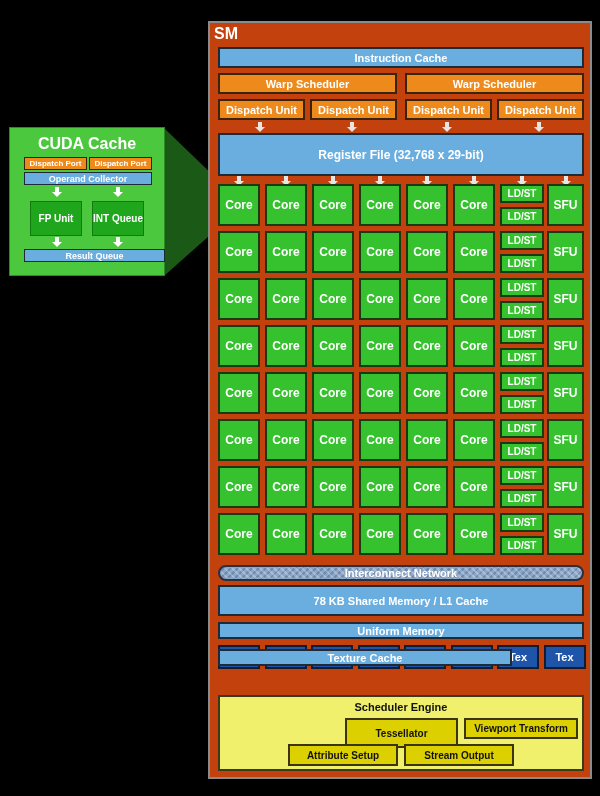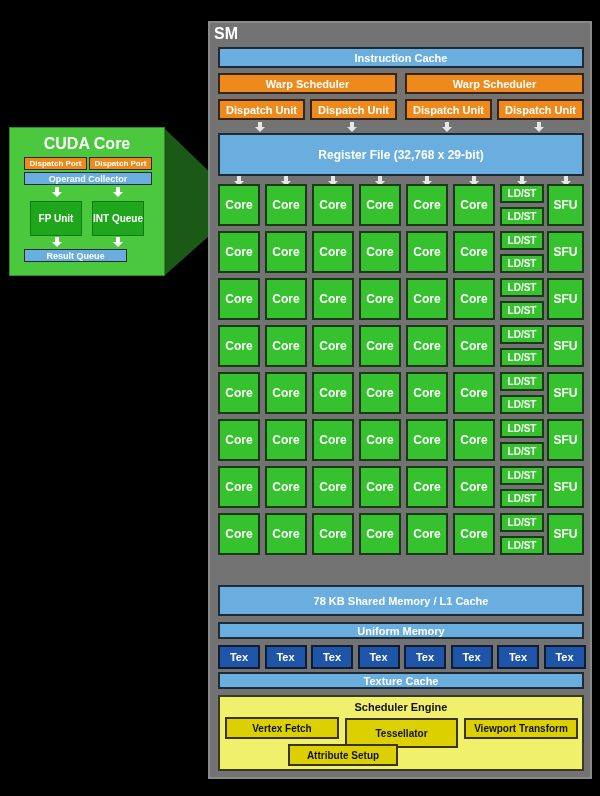--- a/index.html
+++ b/index.html
@@ -10,36 +10,36 @@
   .orange{background:#ee8a1c;border:2px solid #3a2410;color:#fff;}
   .green{background:#36c22e;border:2px solid #1a3a16;color:#fff;}
   .dblue{background:#1f55a8;border:2px solid #121c30;color:#fff;}
   .yellow{background:#f0f06c;border:2px solid #3a3a20;color:#111;}
   .yelbox{background:#ddd000;border:2px solid #3a3410;color:#111;}
   .arrow{position:absolute;width:0;height:0;}
   .arrow .stem{position:absolute;left:-2px;top:0;width:4px;height:5px;background:#e6e6e6;}
   .arrow .head{position:absolute;left:-5px;top:5px;width:0;height:0;border-left:5px solid transparent;border-right:5px solid transparent;border-top:5px solid #e6e6e6;}
   .garrow .stem{background:#fff;}
   .garrow .head{border-top-color:#fff;}
-  #sm{left:208px;top:21px;width:384px;height:758px;background:#737373;border:2px solid #8a8a8a;}
+  #sm{left:208px;top:21px;width:384px;height:758px;background:#c2410c;border:2px solid #8a8a8a;}
   .interconnect{
     background-color:#8aa6c8;
     background-image:repeating-linear-gradient(45deg,rgba(255,255,255,.25) 0 2px,transparent 2px 5px),repeating-linear-gradient(-45deg,rgba(40,60,100,.25) 0 2px,transparent 2px 5px);
     border:2px solid #2a3040;border-radius:9px;color:#fff;
   }
 </style>
 </head>
 <body>
 
 <svg class="abs" style="left:0;top:0;width:600px;height:796px;" viewBox="0 0 600 796">
   <polygon points="164,128 218,180 218,228 164,276" fill="#1e6a1a" opacity="0.85"></polygon>
 </svg>
 
 <div class="abs" style="left:9px;top:127px;width:156px;height:149px;background:#4cc83e;border:1px solid #2e8a26;">
-  <div class="abs lbl" style="left:0;top:5px;width:154px;height:22px;font-size:16px;color:#fff;">CUDA Core</div>
+  <div class="abs lbl" style="left:0;top:5px;width:154px;height:22px;font-size:16px;color:#fff;">CUDA Cache</div>
   <div class="abs lbl orange" style="left:14px;top:29px;width:63px;height:13px;font-size:8px;border-width:1px;">Dispatch Port</div>
   <div class="abs lbl orange" style="left:79px;top:29px;width:63px;height:13px;font-size:8px;border-width:1px;">Dispatch Port</div>
   <div class="abs lbl blue" style="left:14px;top:44px;width:128px;height:13px;font-size:9px;border-width:1px;">Operand Collector</div>
   <div class="arrow garrow" style="left:47px;top:59px;">
       <div class="stem"></div>
       <div class="head"></div>
     </div>
   <div class="arrow garrow" style="left:108px;top:59px;">
       <div class="stem"></div>
       <div class="head"></div>
@@ -47,21 +47,21 @@
   <div class="abs lbl" style="left:20px;top:73px;width:52px;height:35px;font-size:10px;background:#1fa61c;border:1px solid #137a12;">FP Unit</div>
   <div class="abs lbl" style="left:82px;top:73px;width:52px;height:35px;font-size:10px;background:#1fa61c;border:1px solid #137a12;">INT Queue</div>
   <div class="arrow garrow" style="left:47px;top:109px;">
       <div class="stem"></div>
       <div class="head"></div>
     </div>
   <div class="arrow garrow" style="left:108px;top:109px;">
       <div class="stem"></div>
       <div class="head"></div>
     </div>
-  <div class="abs lbl blue" style="left:14px;top:121px;width:103px;height:13px;font-size:9px;border-width:1px;">Result Queue</div>
+  <div class="abs lbl blue" style="left:14px;top:121px;width:141px;height:13px;font-size:9px;border-width:1px;">Result Queue</div>
 </div>
 
 <div class="abs" id="sm">
   <div class="abs" style="left:4px;top:2px;font-size:16px;color:#fff;">SM</div>
 
   <div class="abs lbl blue" style="left:8px;top:24px;width:366px;height:21px;font-size:11px;">Instruction Cache</div>
 
   <div class="abs lbl orange" style="left:8px;top:50px;width:179px;height:21px;font-size:11px;">Warp Scheduler</div>
   <div class="abs lbl orange" style="left:195px;top:50px;width:179px;height:21px;font-size:11px;">Warp Scheduler</div>
 
@@ -191,38 +191,39 @@
       <div class="abs lbl green" style="left: 55px; top: 490px; width: 42px; height: 42px; font-size: 12px;">Core</div>
       <div class="abs lbl green" style="left: 102px; top: 490px; width: 42px; height: 42px; font-size: 12px;">Core</div>
       <div class="abs lbl green" style="left: 149px; top: 490px; width: 42px; height: 42px; font-size: 12px;">Core</div>
       <div class="abs lbl green" style="left: 196px; top: 490px; width: 42px; height: 42px; font-size: 12px;">Core</div>
       <div class="abs lbl green" style="left: 243px; top: 490px; width: 42px; height: 42px; font-size: 12px;">Core</div>
       <div class="abs lbl green" style="left: 290px; top: 490px; width: 44px; height: 19px; font-size: 10px;">LD/ST</div>
       <div class="abs lbl green" style="left: 290px; top: 513px; width: 44px; height: 19px; font-size: 10px;">LD/ST</div>
       <div class="abs lbl green" style="left: 337px; top: 490px; width: 37px; height: 42px; font-size: 12px;">SFU</div>
     </div>
 
+  <div class="abs lbl interconnect" style="left:8px;top:542px;width:366px;height:16px;font-size:11px;">Interconnect Network</div>
 
   <div class="abs lbl blue" style="left:8px;top:562px;width:366px;height:31px;font-size:11px;">78 KB Shared Memory / L1 Cache</div>
 
   <div class="abs lbl blue" style="left:8px;top:599px;width:366px;height:17px;font-size:11px;">Uniform Memory</div>
 
   <div id="tex-row">
       <div class="abs lbl dblue" style="left: 8px; top: 622px; width: 42px; height: 24px; font-size: 11px;">Tex</div>
       <div class="abs lbl dblue" style="left: 54.5px; top: 622px; width: 42px; height: 24px; font-size: 11px;">Tex</div>
       <div class="abs lbl dblue" style="left: 101px; top: 622px; width: 42px; height: 24px; font-size: 11px;">Tex</div>
       <div class="abs lbl dblue" style="left: 147.5px; top: 622px; width: 42px; height: 24px; font-size: 11px;">Tex</div>
       <div class="abs lbl dblue" style="left: 194px; top: 622px; width: 42px; height: 24px; font-size: 11px;">Tex</div>
       <div class="abs lbl dblue" style="left: 240.5px; top: 622px; width: 42px; height: 24px; font-size: 11px;">Tex</div>
       <div class="abs lbl dblue" style="left: 287px; top: 622px; width: 42px; height: 24px; font-size: 11px;">Tex</div>
       <div class="abs lbl dblue" style="left: 333.5px; top: 622px; width: 42px; height: 24px; font-size: 11px;">Tex</div>
     </div>
 
-  <div class="abs lbl blue" style="left:8px;top:649px;width:366px;height:17px;font-size:11px;">Texture Cache</div>
+  <div class="abs lbl blue" style="left:8px;top:626px;width:294px;height:17px;font-size:11px;">Texture Cache</div>
 
   <div class="abs yellow" style="left:8px;top:672px;width:366px;height:76px;">
     <div class="abs lbl" style="left:0;top:3px;width:362px;height:14px;font-size:11px;color:#111;">Scheduler Engine</div>
-    <div class="abs lbl yelbox" style="left:5px;top:20px;width:114px;height:22px;font-size:10px;">Vertex Fetch</div>
     <div class="abs lbl yelbox" style="left:125px;top:21px;width:113px;height:30px;font-size:10px;">Tessellator</div>
     <div class="abs lbl yelbox" style="left:68px;top:47px;width:110px;height:22px;font-size:10px;">Attribute Setup</div>
     <div class="abs lbl yelbox" style="left:244px;top:21px;width:114px;height:21px;font-size:10px;">Viewport Transform</div>
+    <div class="abs lbl yelbox" style="left:184px;top:47px;width:110px;height:22px;font-size:10px;">Stream Output</div>
   </div>
 </div>
 
 </body></html>

